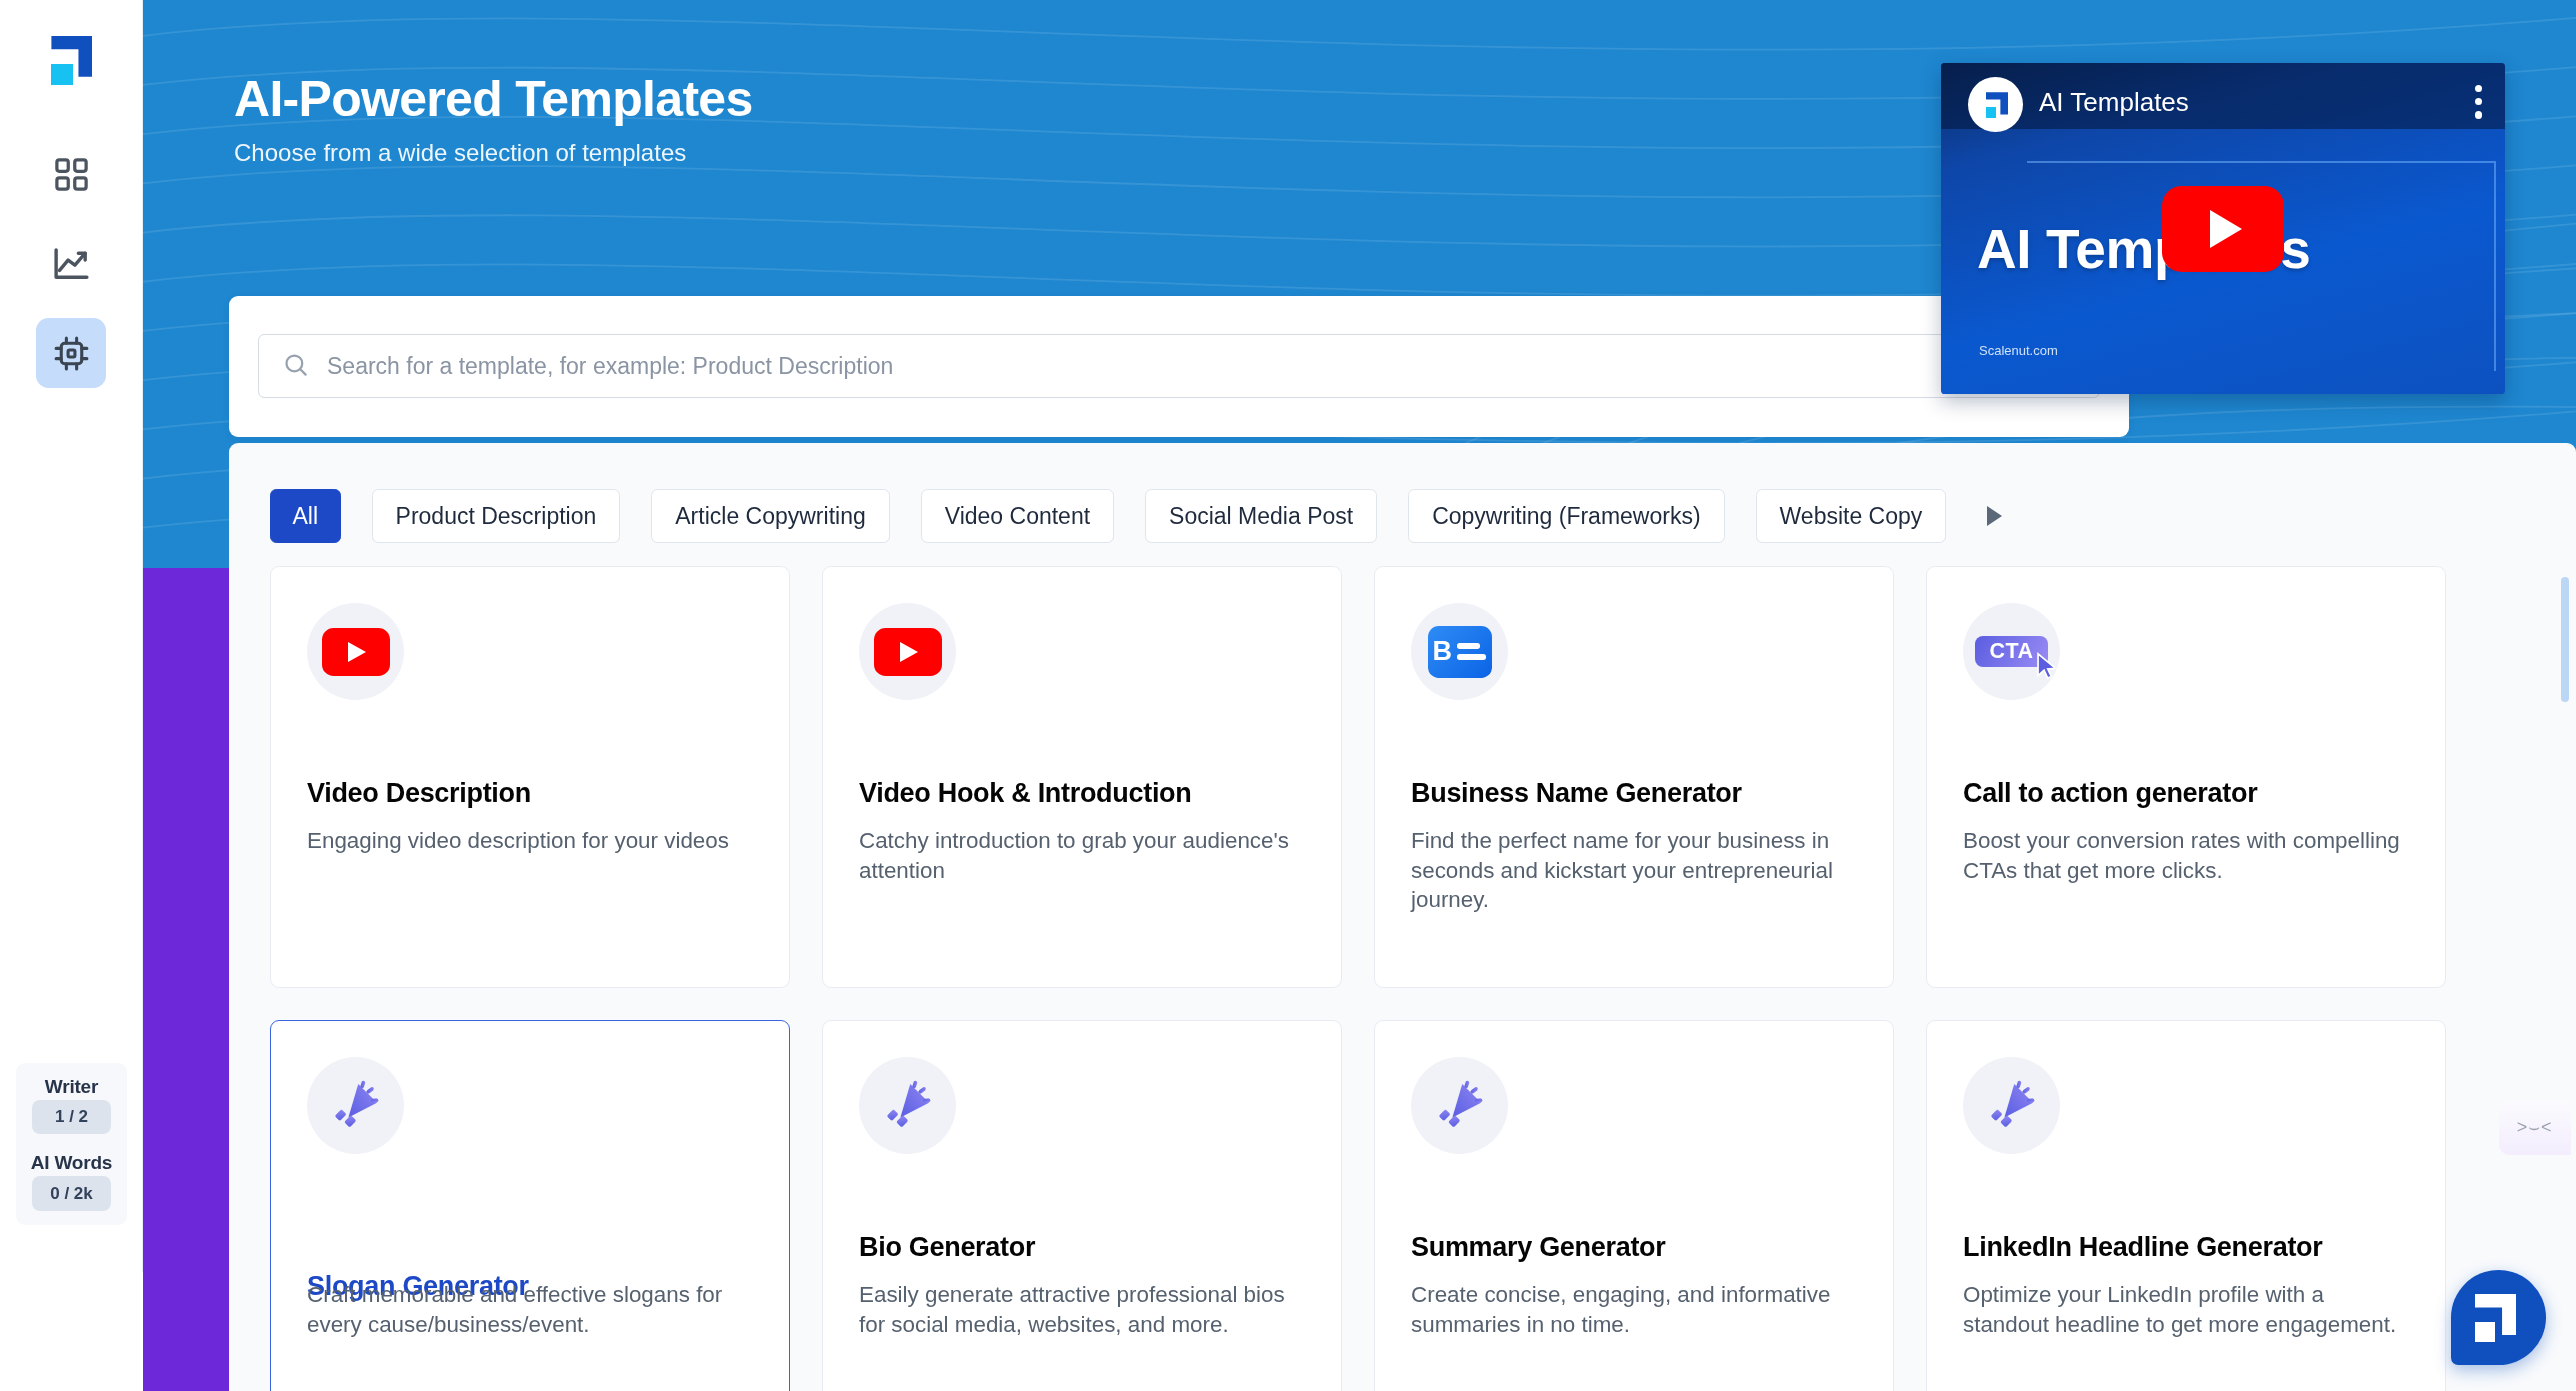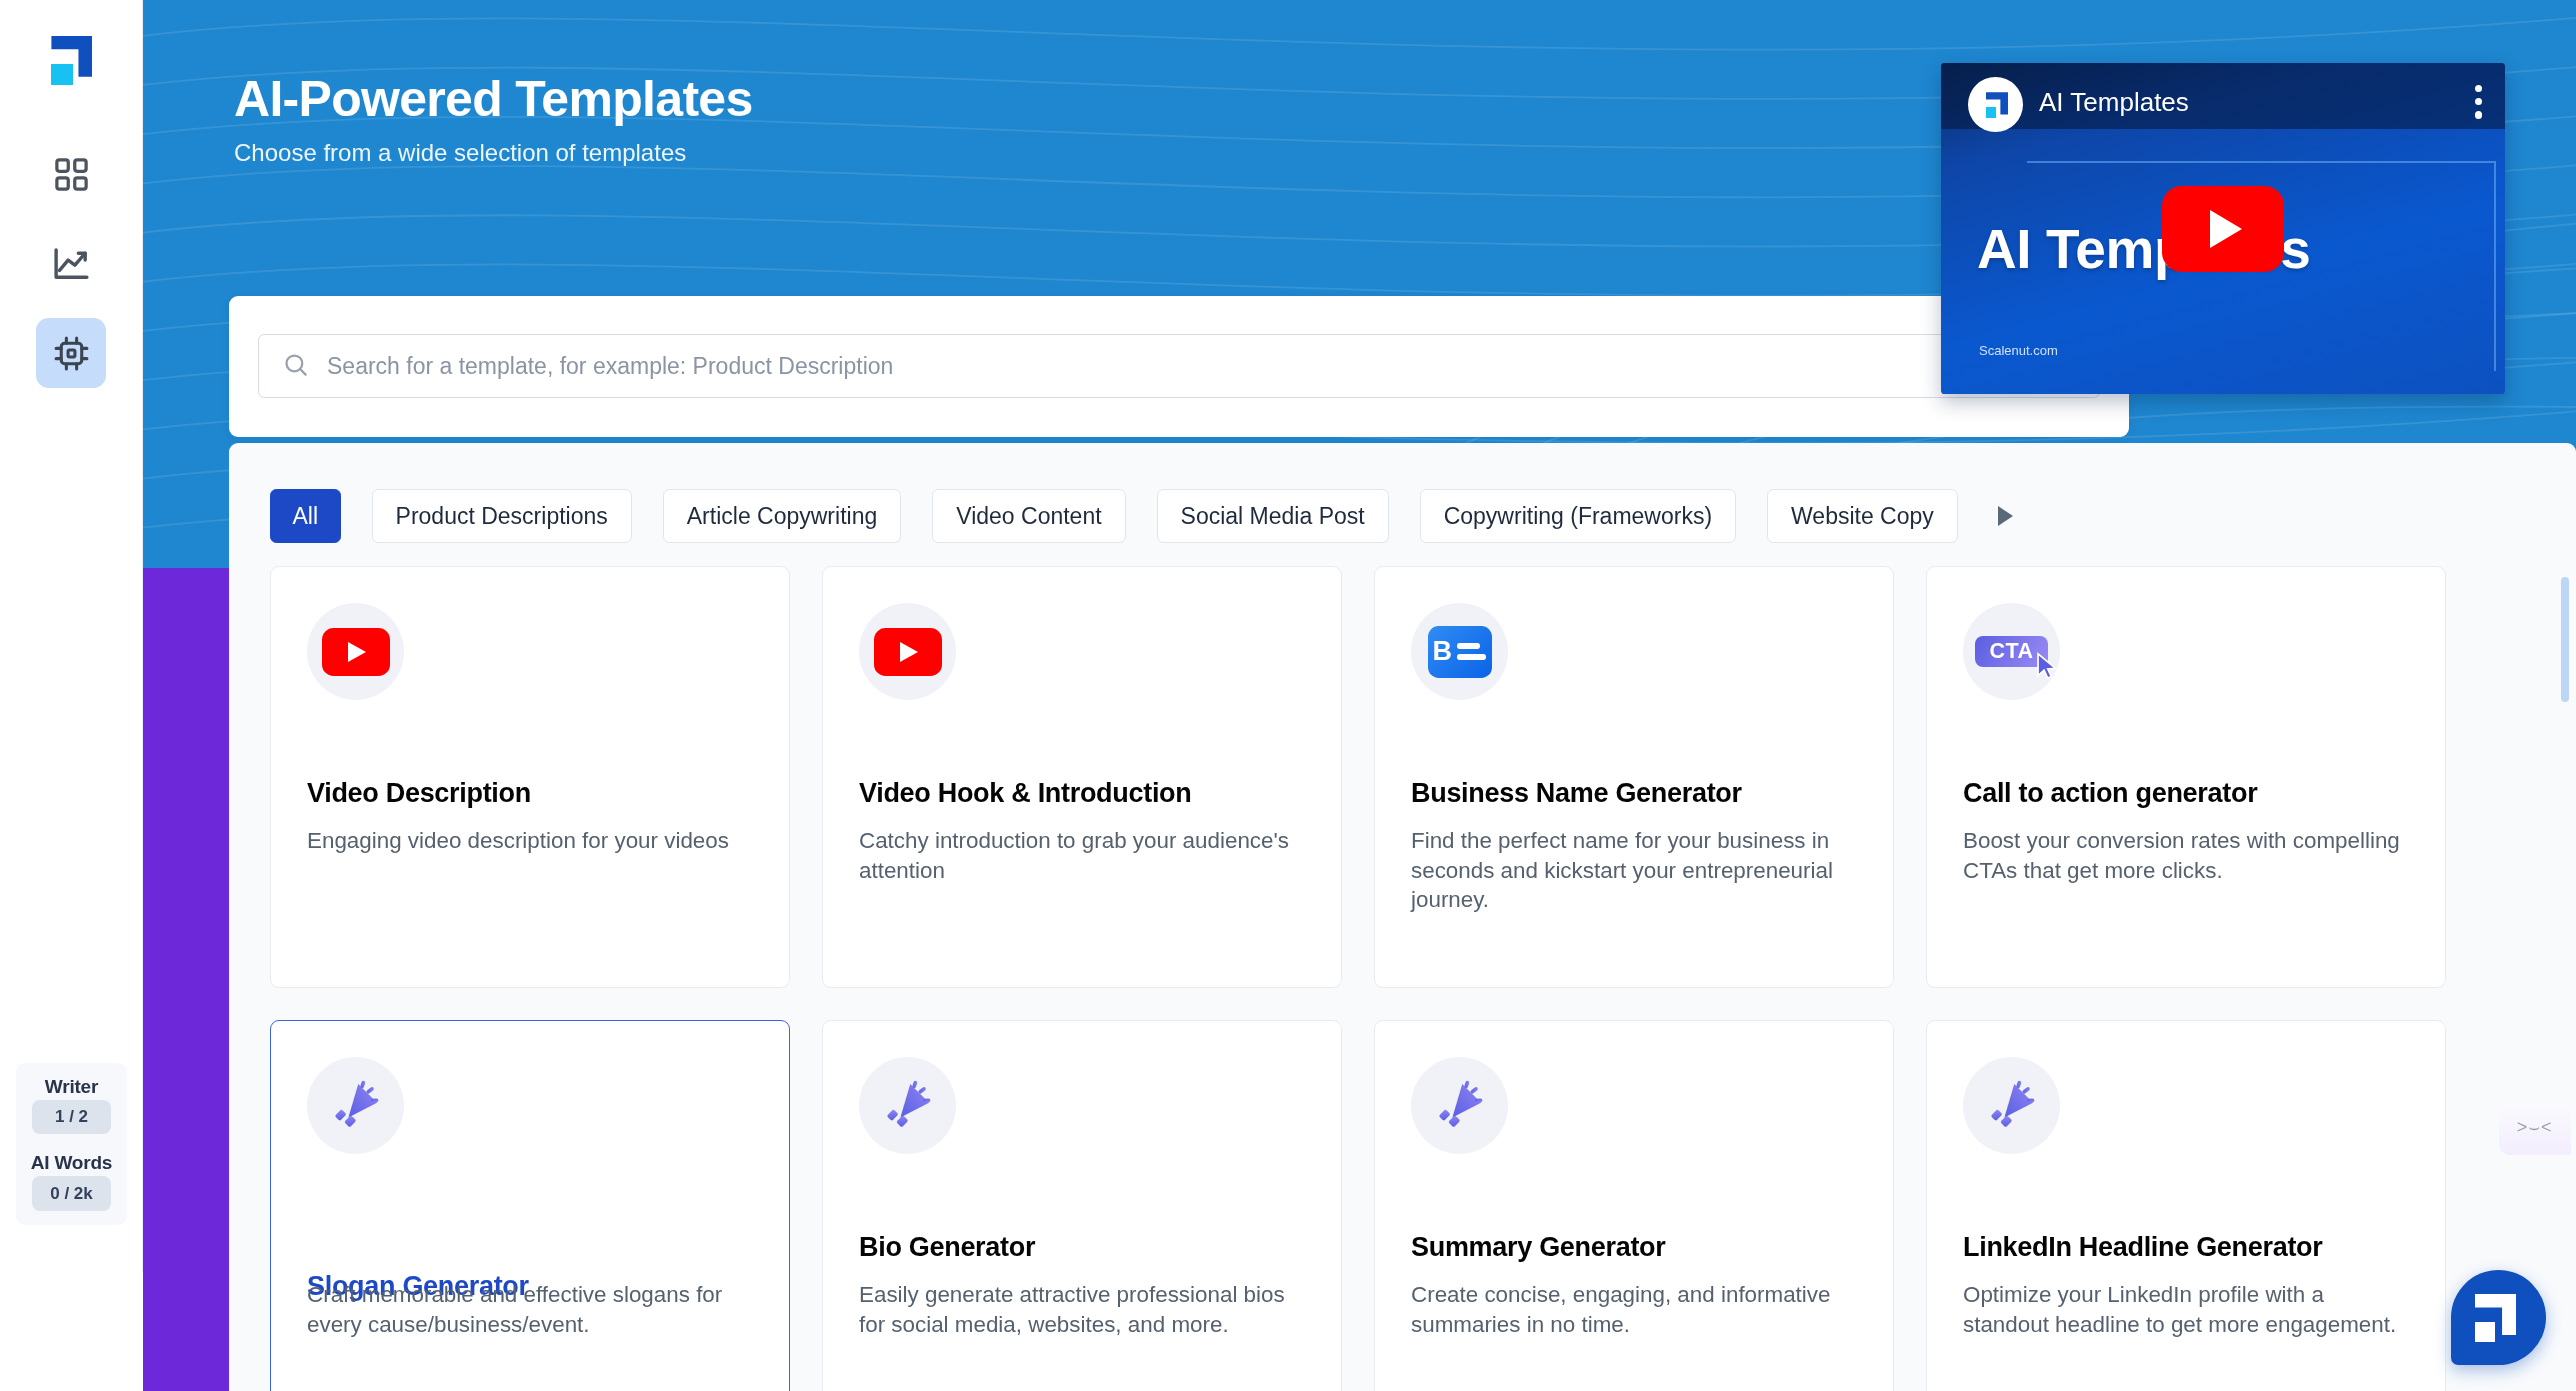--- a/index.html
+++ b/index.html
@@ -338,21 +338,21 @@
             <i></i>
           </div>
         <div class="yt-play"></div>
       </div>
     </section>
 
     <section class="content-panel">
 
       <div class="tabs-row">
         <div class="tab active">All</div>
-        <div class="tab">Product Descriptions</div>
+        <div class="tab">Product Description</div>
         <div class="tab">Article Copywriting</div>
         <div class="tab">Video Content</div>
         <div class="tab">Social Media Post</div>
         <div class="tab">Copywriting (Frameworks)</div>
         <div class="tab">Website Copy</div>
         <div class="tabs-next"></div>
       </div>
 
       <div class="cards-scroll">
         <div class="cards-grid">

